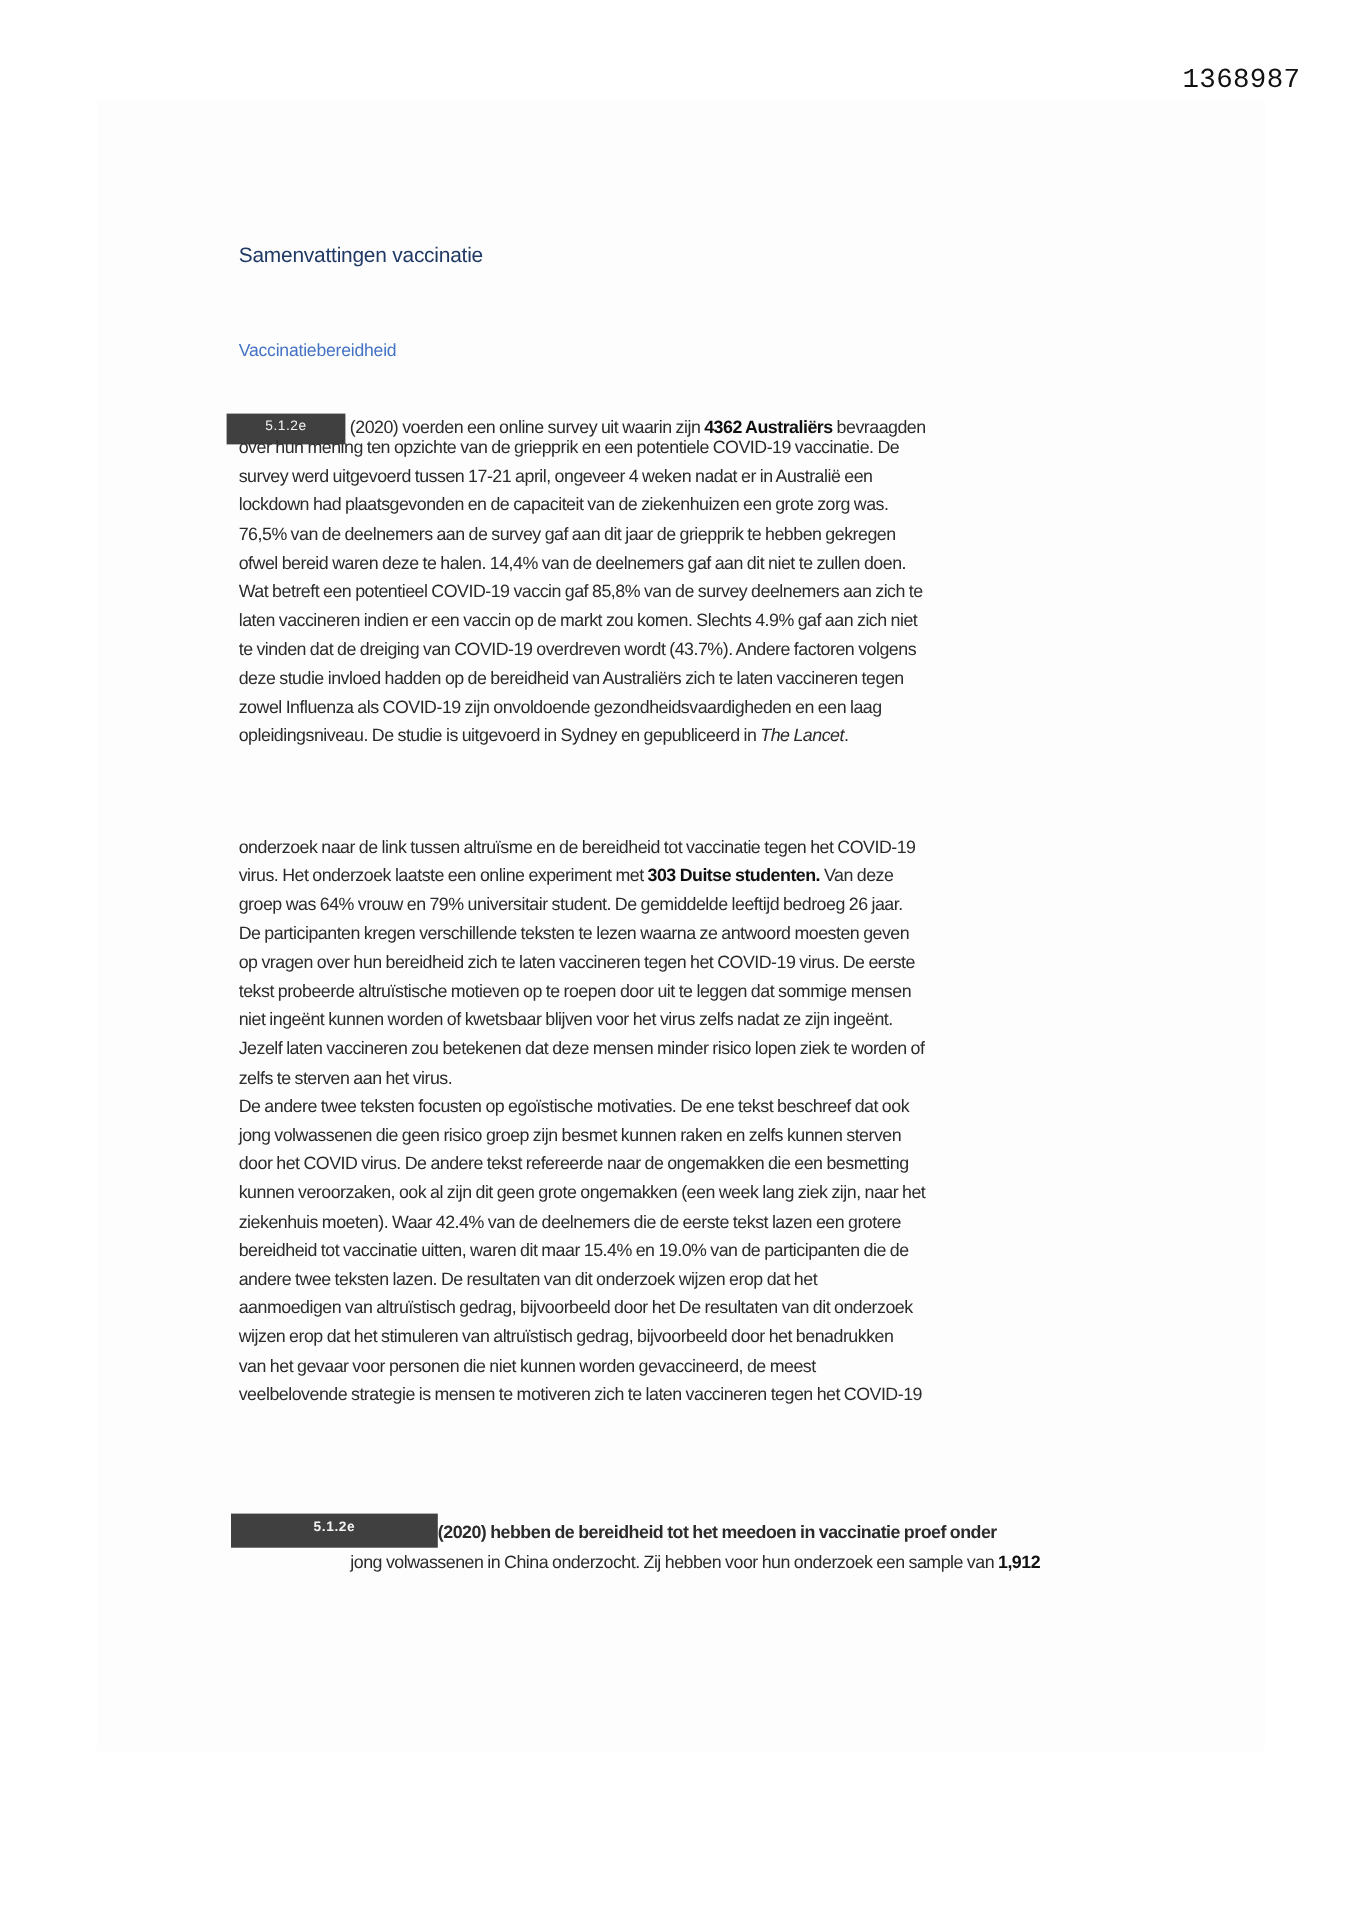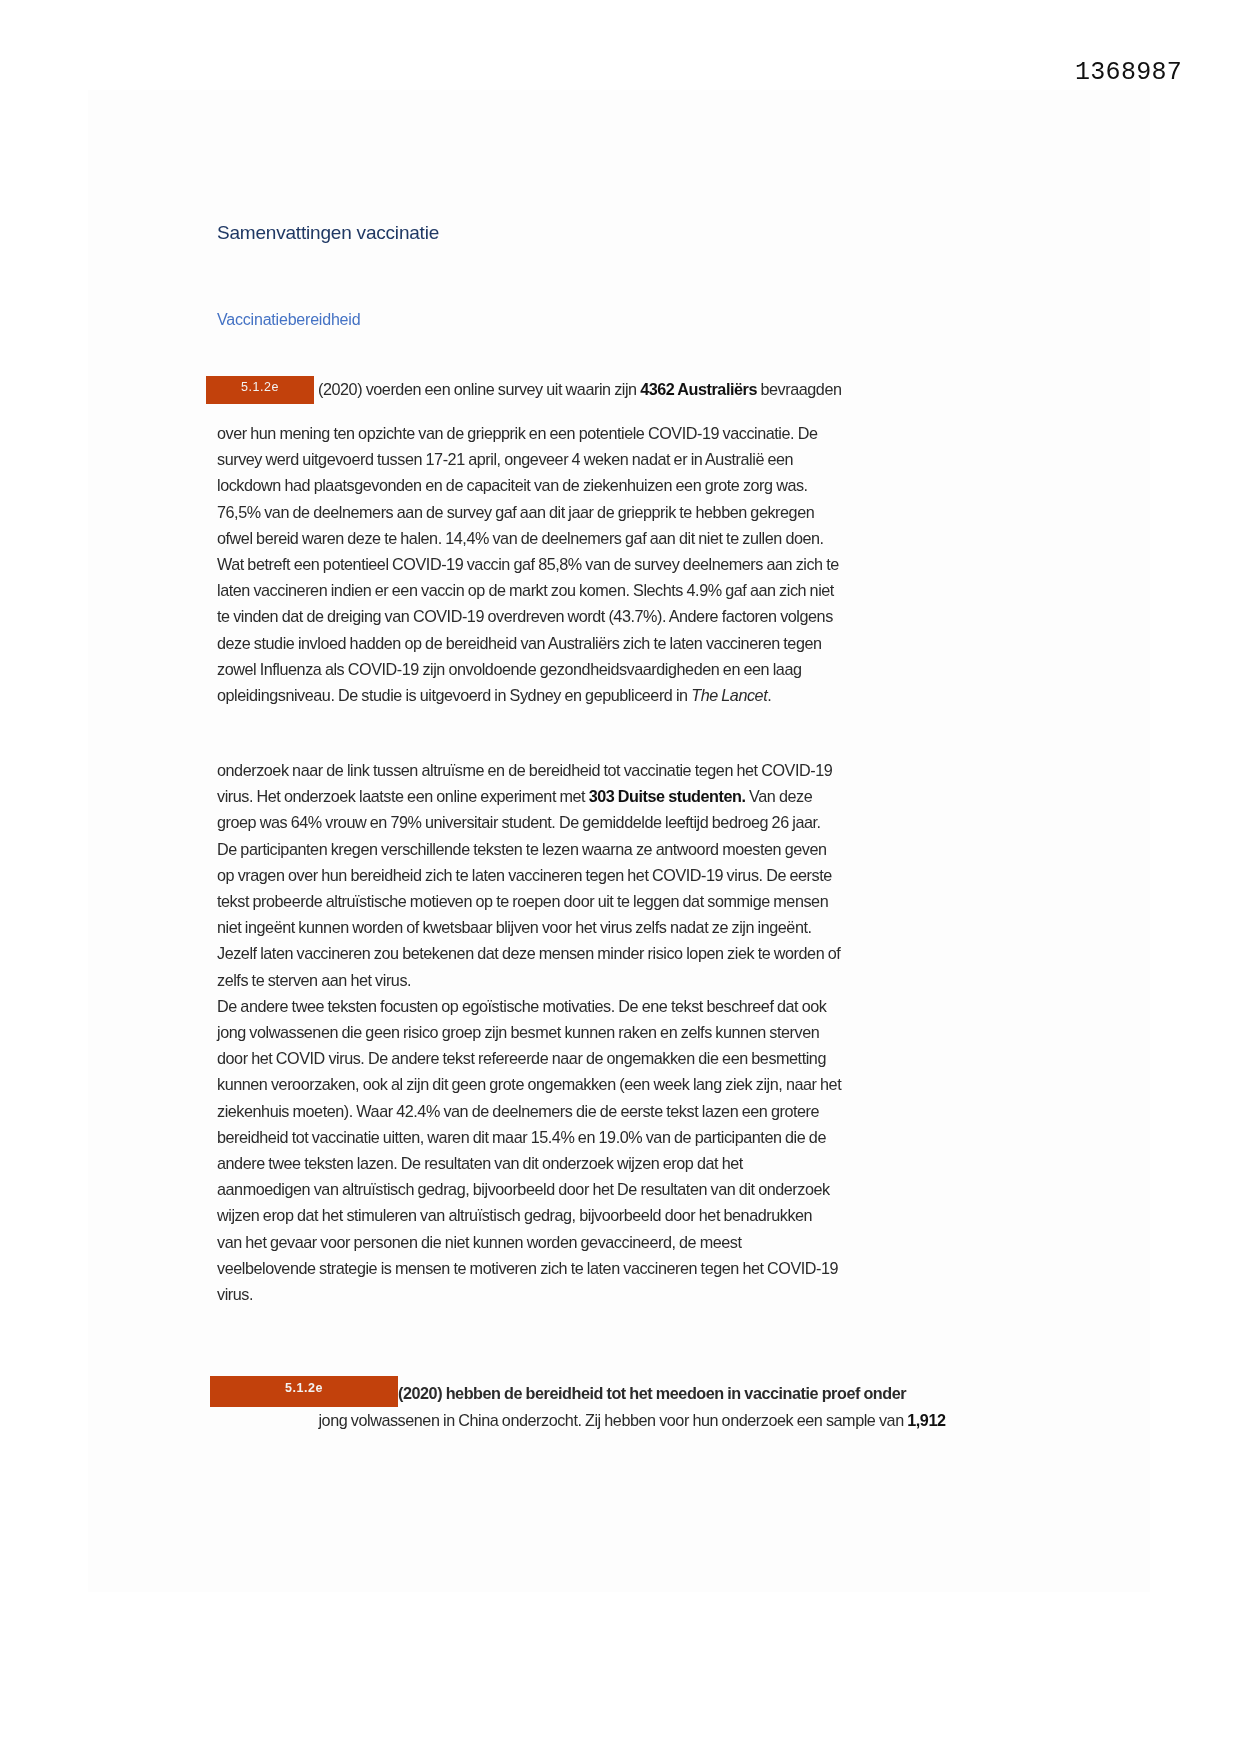--- a/index.html
+++ b/index.html
@@ -59,21 +59,21 @@
       color: #2b2b2b;
       letter-spacing: -0.45px;
       word-spacing: -0.5px;
     }
     .line {
       display: block;
       white-space: nowrap;
     }
     .redact {
       display: inline-block;
-      background: #c2410c;
+      background: #404040;
       color: #f2f2f2;
       font-family: "Liberation Sans", sans-serif;
       font-size: 12.5px;
       text-align: center;
       vertical-align: top;
       height: 28px;
       line-height: 22px;
       letter-spacing: 0.5px;
       word-spacing: 0;
     }
@@ -88,21 +88,21 @@
 <div class="scan-area"></div>
 
 <div class="title">Samenvattingen vaccinatie</div>
 <div class="subtitle">Vaccinatiebereidheid</div>
 
 <div class="para" style="top:376px; left:206px;">
   <span class="line">
     <span class="redact" style="width:108px; margin-right:4px;">5.1.2e</span><span>(2020) voerden een online survey uit waarin zijn </span><span class="b">4362 Australiërs</span><span> bevraagden</span>
   </span>
 </div>
-<div class="para" style="top:420px;">
+<div class="para" style="top:394px;">
   <span class="line">over hun mening ten opzichte van de griepprik en een potentiele COVID-19 vaccinatie. De</span>
   <span class="line">survey werd uitgevoerd tussen 17-21 april, ongeveer 4 weken nadat er in Australië een</span>
   <span class="line">lockdown had plaatsgevonden en de capaciteit van de ziekenhuizen een grote zorg was.</span>
   <span class="line">76,5% van de deelnemers aan de survey gaf aan dit jaar de griepprik te hebben gekregen</span>
   <span class="line">ofwel bereid waren deze te halen. 14,4% van de deelnemers gaf aan dit niet te zullen doen.</span>
   <span class="line">Wat betreft een potentieel COVID-19 vaccin gaf 85,8% van de survey deelnemers aan zich te</span>
   <span class="line">laten vaccineren indien er een vaccin op de markt zou komen. Slechts 4.9% gaf aan zich niet</span>
   <span class="line">te vinden dat de dreiging van COVID-19 overdreven wordt (43.7%). Andere factoren volgens</span>
   <span class="line">deze studie invloed hadden op de bereidheid van Australiërs zich te laten vaccineren tegen</span>
   <span class="line">zowel Influenza als COVID-19 zijn onvoldoende gezondheidsvaardigheden en een laag</span>
@@ -123,21 +123,20 @@
   <span class="line">jong volwassenen die geen risico groep zijn besmet kunnen raken en zelfs kunnen sterven</span>
   <span class="line">door het COVID virus. De andere tekst refereerde naar de  ongemakken die een besmetting</span>
   <span class="line">kunnen veroorzaken, ook al zijn dit geen grote ongemakken (een week lang ziek zijn, naar het</span>
   <span class="line">ziekenhuis moeten). Waar 42.4% van de deelnemers die de eerste tekst lazen een grotere</span>
   <span class="line">bereidheid tot vaccinatie uitten, waren dit maar 15.4% en 19.0% van de participanten die de</span>
   <span class="line">andere twee teksten lazen. De resultaten van dit onderzoek wijzen erop dat het</span>
   <span class="line">aanmoedigen van altruïstisch gedrag, bijvoorbeeld door het  De resultaten van dit onderzoek</span>
   <span class="line">wijzen erop dat het stimuleren van altruïstisch gedrag, bijvoorbeeld door het benadrukken</span>
   <span class="line">van het gevaar voor personen die niet kunnen worden gevaccineerd, de meest</span>
   <span class="line">veelbelovende strategie is mensen te motiveren zich te laten vaccineren tegen het COVID-19</span>
-  <span class="line">virus.</span>
 </div>
 
 <div class="para" style="top:1380px; left:210px;font-weight:bold;">
   <span class="line">
     <span class="redact" style="width:188px; height:31px; line-height:24px; margin-top:-4px;">5.1.2e</span><span>(2020) hebben de bereidheid tot het meedoen in vaccinatie proef onder</span>
   </span>
 </div>
 <div class="para" style="top:1407px;text-align:center;">
   <span class="line"><span>jong volwassenen in China onderzocht. Zij hebben voor hun onderzoek een sample van </span><span class="b">1,912</span></span>
 </div>

